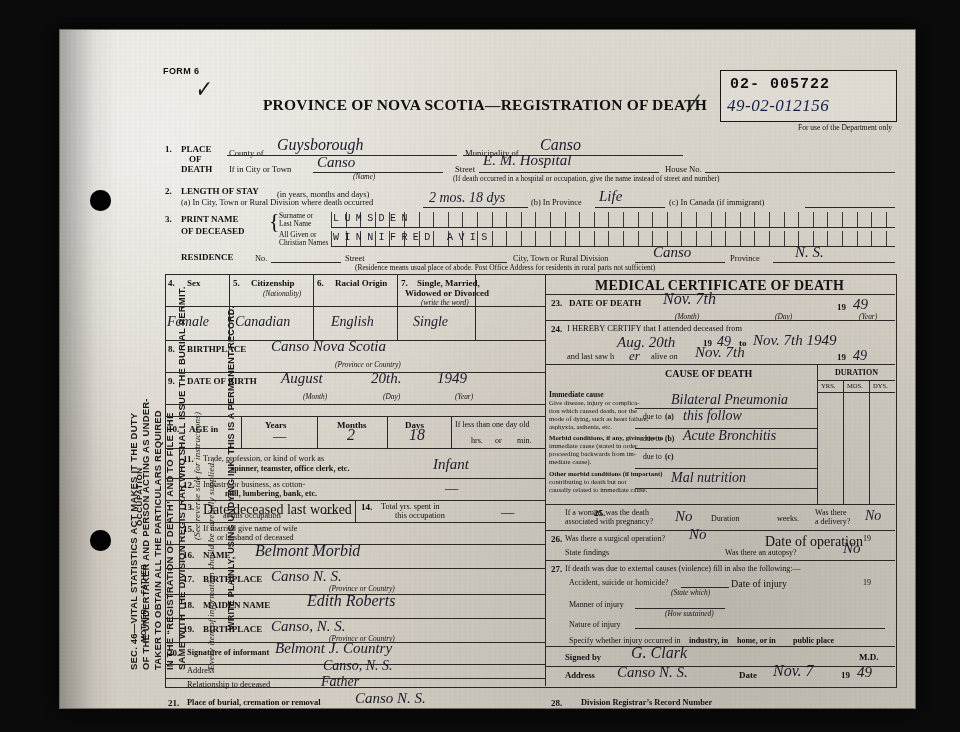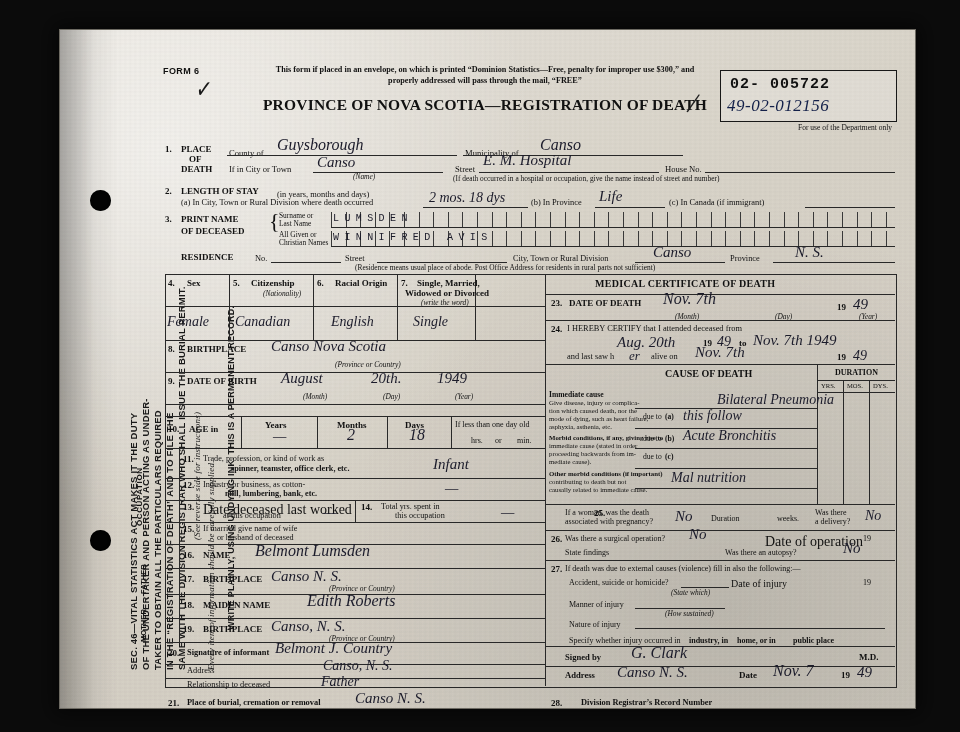--- a/index.html
+++ b/index.html
@@ -191,21 +191,20 @@
       <div class="vtext" id="vl6">(See reverse side for instructions)</div>
       <div class="vtext" id="vl7">Every item of information should be carefully supplied.</div>
     </div>
     <div class="vtext" style="left:166px; top:600px; font-size:9px; position:absolute;">WRITE PLAINLY, USING UNDYING INK. THIS IS A PERMANENT RECORD.</div>
 
     <div id="form">
 
       <div id="formno">FORM 6</div>
       <div id="checkmark">✓</div>
 
-      <div class="hdr-note">This form if placed in an envelope, on which is printed “Dominion Statistics—Free, penalty for improper use $300,” and properly addressed will pass through the mail, “FREE”</div>
       <div id="maintitle">PROVINCE OF NOVA SCOTIA—REGISTRATION OF DEATH</div>
       <div id="titleslash">/</div>
 
       <div id="numbox">
         <div class="typed">02-   005722</div>
         <div class="hand">49-02-012156</div>
       </div>
       <div id="numbox-cap">For use of the Department only</div>
 
       <div class="num" style="left:0px; top:88px;">1.</div>
@@ -456,21 +455,21 @@
       <div class="num" style="left:18px; top:468px;">15.</div>
       <div class="lbl-sm" style="left:38px; top:468px; font-size:8.2px;">If married give name of wife</div>
       <div class="lbl-sm" style="left:52px; top:477px; font-size:8.2px;">or husband of deceased</div>
 
       <div class="vline" style="left:14px; top:488px; height:98px;"></div>
       <div style="position:absolute; left:-26px; top:538px; transform:rotate(-90deg); transform-origin:left top; font-family:'Liberation Sans',sans-serif; font-size:7.6px; font-weight:bold;">FATHER</div>
       <div style="position:absolute; left:-26px; top:586px; transform:rotate(-90deg); transform-origin:left top; font-family:'Liberation Sans',sans-serif; font-size:7.6px; font-weight:bold;">MOTHER</div>
 
       <div class="num" style="left:18px; top:494px;">16.</div>
       <div class="lbl" style="left:38px; top:494px;">NAME</div>
-      <div class="hand h16" style="left:90px; top:486px;">Belmont Lumsden</div>
+      <div class="hand h16" style="left:90px; top:486px;">Belmont Morbid</div>
 
       <div class="num" style="left:18px; top:518px;">17.</div>
       <div class="lbl" style="left:38px; top:518px;">BIRTHPLACE</div>
       <div class="hand h15" style="left:106px; top:512px;">Canso  N. S.</div>
       <div class="lbl-it" style="left:164px; top:528px;">(Province or Country)</div>
 
       <div class="num" style="left:18px; top:544px;">18.</div>
       <div class="lbl" style="left:38px; top:544px;">MAIDEN NAME</div>
       <div class="hand h16" style="left:142px; top:536px;">Edith Roberts</div>
 
@@ -485,21 +484,21 @@
       <div class="lbl-sm" style="left:22px; top:610px; font-size:8.4px;">Address</div>
       <div class="hand h14" style="left:158px; top:602px;">Canso, N. S.</div>
       <div class="rule" style="left:0px; top:622px; width:380px;"></div>
       <div class="lbl-sm" style="left:22px; top:624px; font-size:8.4px;">Relationship to deceased</div>
       <div class="hand h14" style="left:156px; top:618px;">Father</div>
 
       <div class="num" style="left:3px; top:642px;">21.</div>
       <div class="lbl-sm" style="left:22px; top:642px; font-size:8.4px; font-weight:bold;">Place of burial, cremation or removal</div>
       <div class="hand h15" style="left:190px; top:634px;">Canso  N. S.</div>
 
-      <div class="lbl" style="left:430px; top:222px; font-size:10px; letter-spacing:.3px;">MEDICAL CERTIFICATE OF DEATH</div>
+      <div class="lbl" style="left:430px; top:222px; font-size:14px; letter-spacing:.3px;">MEDICAL CERTIFICATE OF DEATH</div>
       <div class="rule" style="left:380px; top:238px; width:350px;"></div>
 
       <div class="num" style="left:386px; top:242px;">23.</div>
       <div class="lbl" style="left:404px; top:242px;">DATE OF DEATH</div>
       <div class="hand h16" style="left:498px; top:234px;">Nov. 7th</div>
       <div class="lbl-it" style="left:510px; top:256px;">(Month)</div>
       <div class="lbl-it" style="left:610px; top:256px;">(Day)</div>
       <div class="lbl" style="left:672px; top:246px;">19</div>
       <div class="hand h15" style="left:688px; top:240px;">49</div>
       <div class="lbl-it" style="left:694px; top:256px;">(Year)</div>
@@ -529,21 +528,21 @@
       <div class="lbl-sm" style="left:656px; top:326px; font-size:6.6px;">YRS.</div>
       <div class="lbl-sm" style="left:682px; top:326px; font-size:6.6px;">MOS.</div>
       <div class="lbl-sm" style="left:708px; top:326px; font-size:6.6px;">DYS.</div>
       <div class="rule" style="left:652px; top:336px; width:78px;"></div>
 
       <div class="lbl-sm" style="left:384px; top:334px; font-size:7.6px; font-weight:bold;">Immediate cause</div>
       <div class="lbl-sm" style="left:384px; top:343px; font-size:6.8px;">Give disease, injury or complica-</div>
       <div class="lbl-sm" style="left:384px; top:351px; font-size:6.8px;">tion which caused death, nor the</div>
       <div class="lbl-sm" style="left:384px; top:359px; font-size:6.8px;">mode of dying, such as heart failure,</div>
       <div class="lbl-sm" style="left:384px; top:367px; font-size:6.8px;">asphyxia, asthenia, etc.</div>
-      <div class="hand h14" style="left:506px; top:336px;margin-left:46px;">Bilateral Pneumonia</div>
+      <div class="hand h14" style="left:506px; top:336px;">Bilateral Pneumonia</div>
       <div class="rule" style="left:470px; top:352px; width:182px;"></div>
 
       <div class="lbl-sm" style="left:478px; top:356px; font-size:7.6px;">due to</div>
       <div class="lbl-sm" style="left:500px; top:356px; font-size:7.6px; font-weight:bold;">(a)</div>
       <div class="hand h14" style="left:518px; top:352px;">this follow</div>
       <div class="rule" style="left:470px; top:372px; width:182px;"></div>
 
       <div class="lbl-sm" style="left:384px; top:378px; font-size:6.8px; font-weight:bold;">Morbid conditions, if any, giving rise to</div>
       <div class="lbl-sm" style="left:384px; top:386px; font-size:6.8px;">immediate cause (stated in order</div>
       <div class="lbl-sm" style="left:384px; top:394px; font-size:6.8px;">proceeding backwards from im-</div>

